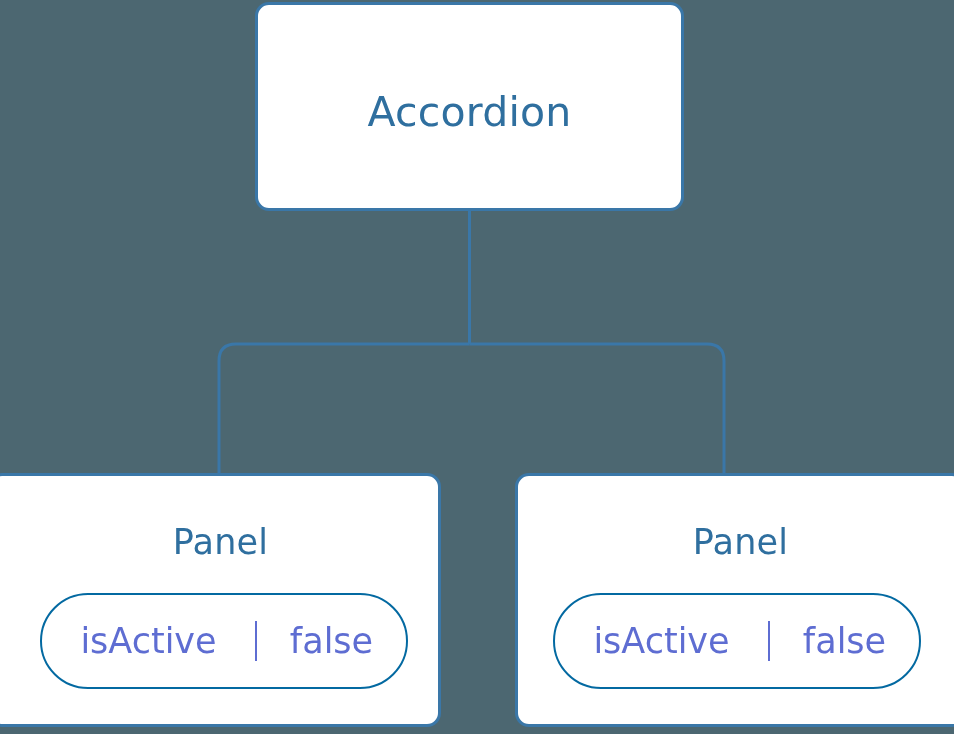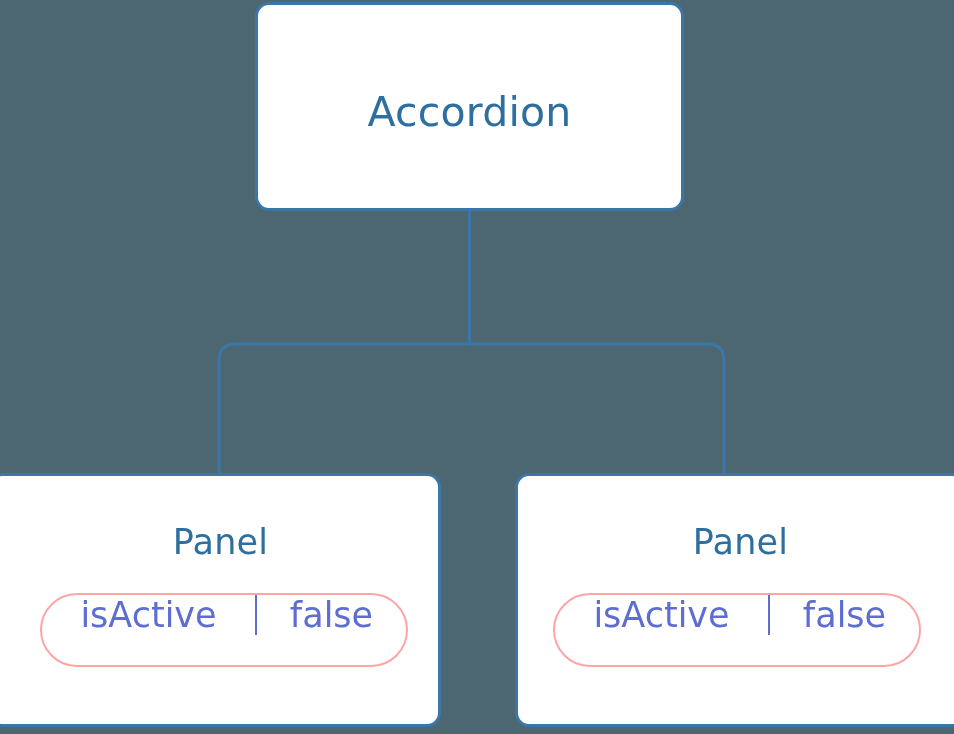--- a/index.html
+++ b/index.html
@@ -77,27 +77,27 @@
   }
   #node-panel-0 .node-title {
     padding-left: 12px;
     box-sizing: border-box;
   }
 
   
   .state-pill {
     position: absolute;
     top: 117px;
-    height: 74px;
+    height: 96px;
     width: 368px;
-    border: 2px solid #fca5a5;
+    border: 2px solid #0369a1;
     border-radius: 51px;
     box-sizing: border-box;
     display: flex;
-    align-items: flex-start;
+    align-items: center;
     background: transparent;
   }
   #node-panel-0 .state-pill { left: 49px; }
   #node-panel-1 .state-pill { left: 35px; }
 
   .pill-key,
   .pill-value {
     display: flex;
     align-items: center;
     justify-content: center;

